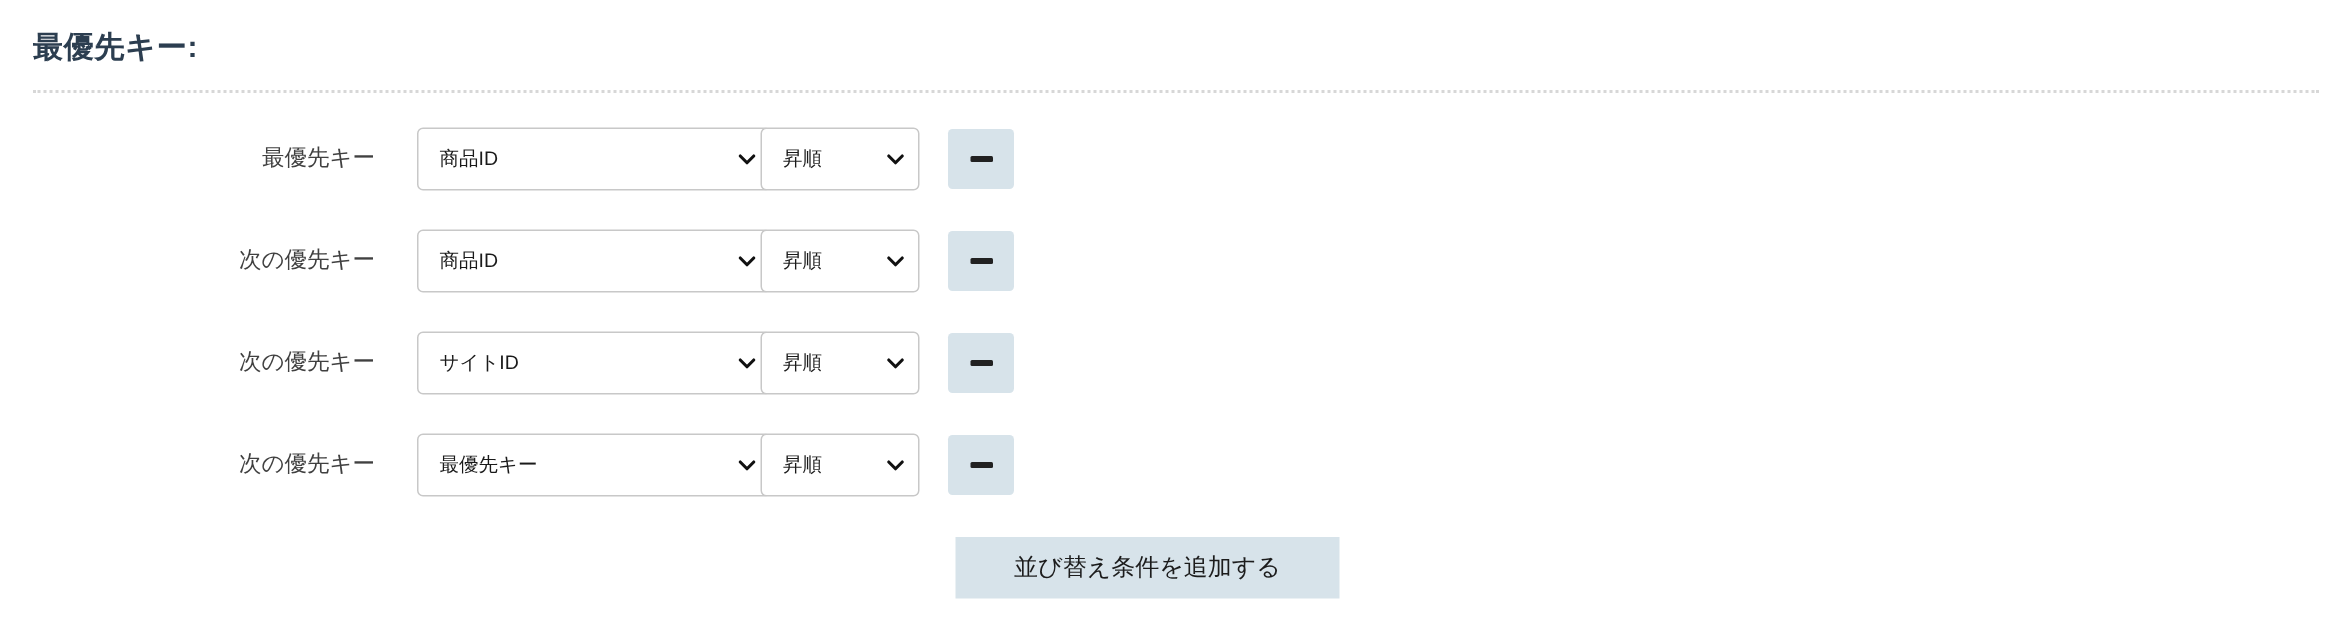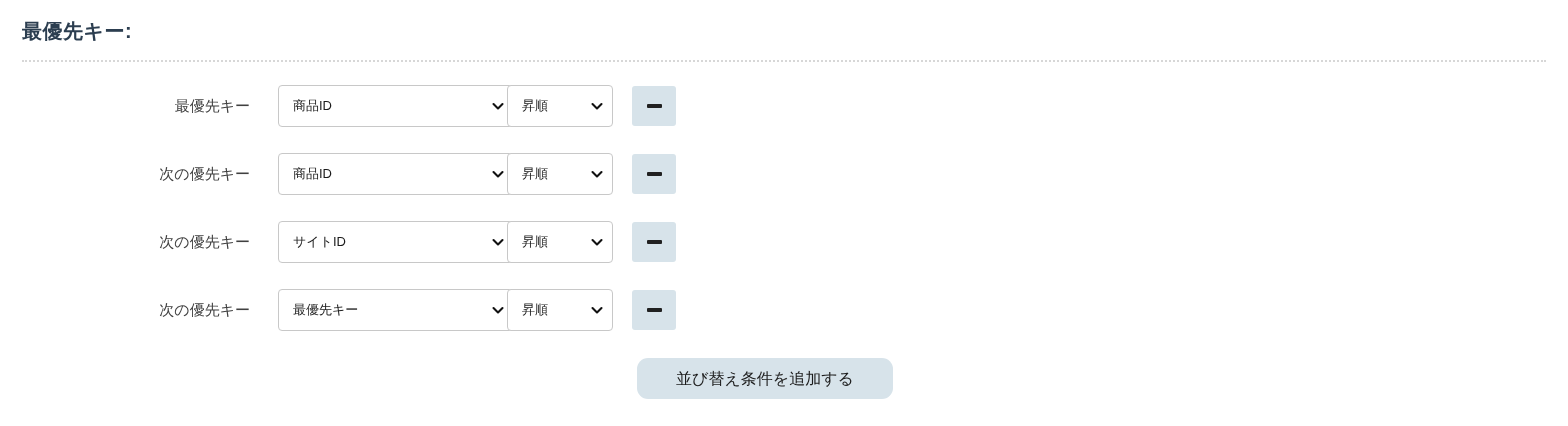--- a/index.html
+++ b/index.html
@@ -134,21 +134,21 @@
 
   
   .add-btn {
     position: absolute;
     left: 637px;
     top: 358px;
     width: 256px;
     height: 41px;
     background: #d7e3ea;
     border: none;
-    border-radius: 11px;
+    border-radius: 0;
     cursor: pointer;
     font-family: "Liberation Sans", "DejaVu Sans", sans-serif;
     font-size: 16px;
     color: #1c1c1c;
     text-align: center;
     line-height: 41px;
     padding: 0;
     white-space: nowrap;
   }
 </style>

